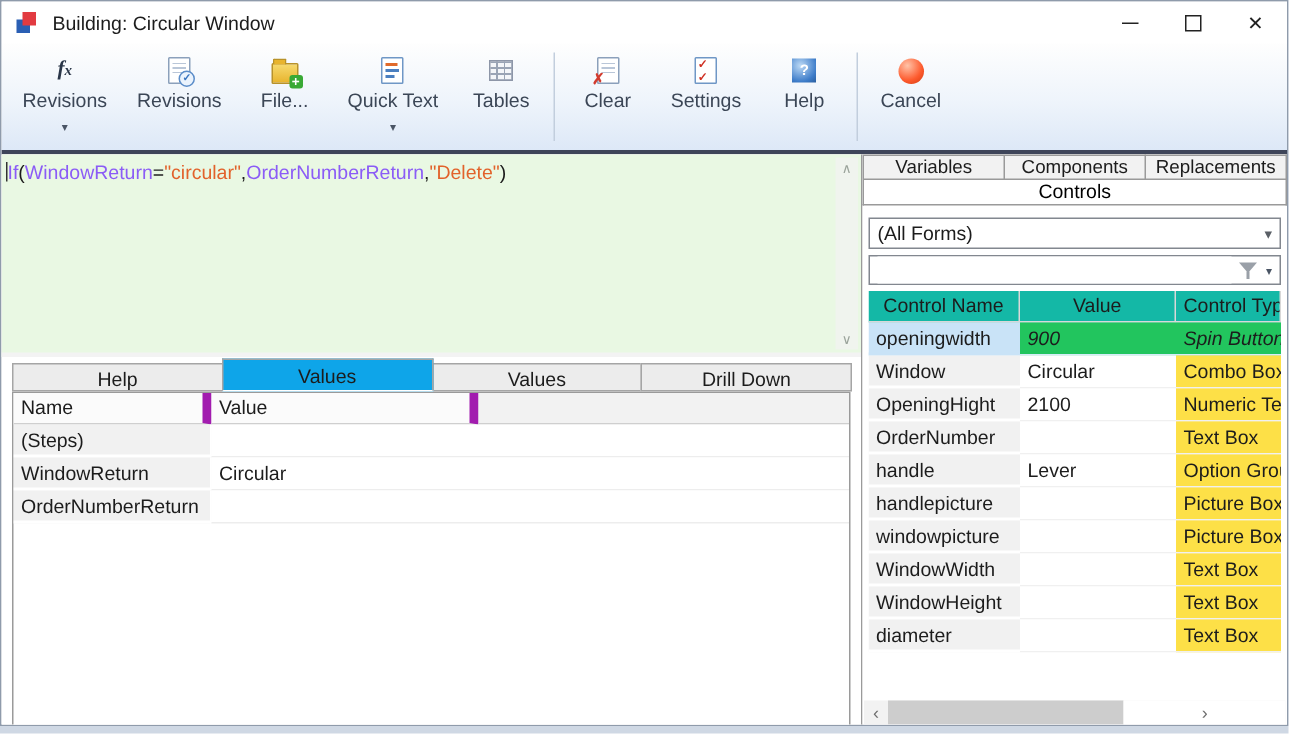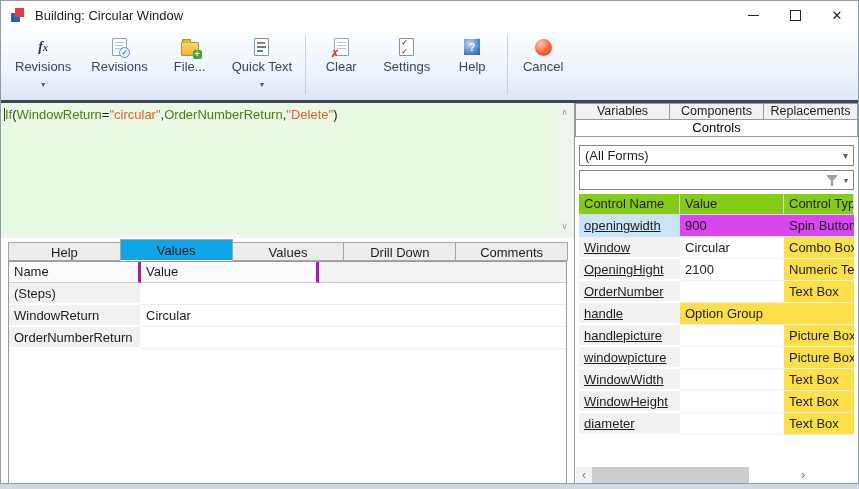--- a/index.html
+++ b/index.html
@@ -52,36 +52,36 @@
   .s-cancel{background:radial-gradient(circle at 35% 28%,#ffc3a8,#fd5a2d 60%,#cf3a10);}
 
   
   .main{display:flex;height:386px;background:#e9e9e9;}
   .left{width:574px;background:#fff;border-right:1px solid #9a9a9a;display:flex;flex-direction:column;box-sizing:border-box;}
   .right{flex:1;background:#fff;display:flex;flex-direction:column;position:relative;min-width:0;}
 
   
   .formula-area{position:relative;height:132px;background:#e9f8e3;border-bottom:3px solid #f3f3f3;}
   .formula-text{padding:4px 2px 0 3px;font-size:13px;color:#1a1a1a;white-space:nowrap;}
-  .tok.green{color:#4d7c0f;}
+  .tok.green{color:#8b5cf6;}
   .tok.string{color:#e2622b;}
   .tok.plain{color:#1a1a1a;}
   .caret{display:inline-block;width:1px;height:13px;background:#333;vertical-align:-2px;}
   .vscroll{position:absolute;top:2px;right:2px;bottom:2px;width:15px;background:#f0f4ee;display:flex;flex-direction:column;justify-content:space-between;align-items:center;}
   .vscroll .arr{color:#9aa39a;font-size:9px;padding:2px 0;}
 
   
   .ltabs{display:flex;align-items:flex-end;height:22px;padding:0 7px;margin-top:1px;}
   .ltab{flex:1;height:19px;line-height:19px;text-align:center;font-size:13px;color:#1c1c1c;background:#ececec;border:1px solid #a5a5a5;margin-right:-1px;box-sizing:border-box;}
   .ltab.sel{background:#0ea5e9;height:22px;line-height:22px;border-bottom:1px solid #fff;position:relative;z-index:2;}
 
   
   .vtable{flex:1;margin:0 7px 4px 7px;border:1px solid #9a9a9a;background:#fff;overflow:hidden;font-size:13px;color:#1c1c1c;}
   .vhead{display:flex;height:21px;background:#f2f2f2;}
-  .vhead .hc{box-sizing:border-box;padding:2px 5px;background:#fbfbfb;border-right:3px solid #a21caf;border-bottom:1px solid #cfcfcf;}
+  .vhead .hc{box-sizing:border-box;padding:2px 5px;background:#fbfbfb;border-right:6px solid #a21caf;border-bottom:1px solid #cfcfcf;}
   .vhead .hc.c1{width:132px;}
   .vhead .hc.c2{width:178px;}
   .vhead .hfill{flex:1;background:#f2f2f2;border-bottom:1px solid #cfcfcf;}
   .vrow{display:flex;height:22px;}
   .vrow .nc{width:132px;box-sizing:border-box;padding:3px 5px;background:#f1f1f1;border-bottom:2px solid #fff;border-right:1px solid #fff;}
   .vrow .vc{flex:1;box-sizing:border-box;padding:3px 5px;background:#fff;border-bottom:1px solid #ededed;}
 
   
   .rtabs1{display:flex;height:17px;font-size:12.5px;color:#1c1c1c;}
   .rtab{flex:1;background:#f2f2f2;border:1px solid #9a9a9a;border-left:none;text-align:center;line-height:15px;box-sizing:border-box;overflow:hidden;white-space:nowrap;}
@@ -92,31 +92,31 @@
   .combo .chev{margin-left:auto;color:#5a5f66;font-size:10px;}
   .filterbox{height:20px;border:1px solid #82878f;margin-top:4px;display:flex;align-items:center;justify-content:flex-end;padding:0 5px;gap:5px;background:#fff;box-sizing:border-box;}
   .filterbox input{border:none;outline:none;flex:1;height:16px;font-size:12px;min-width:0;}
   .funnel{position:relative;width:13px;height:11px;}
   .funnel:before{content:"";position:absolute;left:0;top:0;border-left:6px solid transparent;border-right:6px solid transparent;border-top:7px solid #9aa0a8;}
   .funnel:after{content:"";position:absolute;left:5px;top:6px;width:2px;height:5px;background:#9aa0a8;}
   .fchev{font-size:8px;color:#4a5565;}
 
   .ctable{margin-top:4px;font-size:13px;color:#1c1c1c;overflow:hidden;white-space:nowrap;}
   .chead{display:flex;height:21px;}
-  .chead .hc{box-sizing:border-box;padding:2px 5px;background:#84cc16;border-right:1px solid #d8d8d8;border-bottom:1px solid #d8d8d8;overflow:hidden;}
+  .chead .hc{box-sizing:border-box;padding:2px 5px;background:#14b8a6;border-right:1px solid #d8d8d8;border-bottom:1px solid #d8d8d8;overflow:hidden;text-align:center;}
   .chead .c1{width:101px;flex:0 0 auto;}
   .chead .c2{width:104px;flex:0 0 auto;}
   .chead .c3{flex:1;min-width:0;}
   .crow{display:flex;height:22px;}
   .crow>div{box-sizing:border-box;padding:3px 5px;overflow:hidden;}
-  .crow .cn{width:101px;flex:0 0 auto;background:#f1f1f1;border-bottom:2px solid #fff;text-decoration:underline;}
+  .crow .cn{width:101px;flex:0 0 auto;background:#f1f1f1;border-bottom:2px solid #fff;}
   .crow .cv{width:104px;flex:0 0 auto;background:#fff;border-bottom:1px solid #f0f0f0;}
   .crow .ct{flex:1;min-width:0;background:#fde047;border-bottom:1px solid #f0f0f0;}
   .crow.sel .cn{background:#c9e3f7;border-bottom-color:#c9e3f7;}
-  .crow.sel .cv,.crow.sel .ct{background:#d946ef;border-bottom-color:#d7ebfa;}
+  .crow.sel .cv,.crow.sel .ct{background:#22c55e;border-bottom-color:#d7ebfa;font-style:italic;}
 
   .hscroll{position:absolute;left:1px;right:1px;bottom:6px;height:16px;background:#f2f2f2;display:flex;align-items:center;}
   .hscroll .harr{width:16px;text-align:center;color:#6e6e6e;font-size:12px;line-height:16px;}
   .hthumb{height:16px;background:#cdcdcd;width:56%;}
   .hscroll .harr.right{margin-left:auto;}
 </style>
 </head>
 <body>
 
 <div class="window">
@@ -169,20 +169,26 @@
       <span class="ticon">
         <span class="doc qt">
             <span class="l1"></span>
             <span class="l2"></span>
             <span class="l3"></span>
           </span>
       </span>
       <span>Quick Text</span>
       <span class="darr">▾</span>
     </div>
+    <div class="tbtn">
+      <span class="ticon">
+          <span class="i-tables"></span>
+        </span>
+      <span>Tables</span>
+    </div>
     <div class="tsep"></div>
     <div class="tbtn">
       <span class="ticon">
         <span class="doc">
             <span class="lines"></span>
             <span class="badge b-x">✗</span>
           </span>
       </span>
       <span>Clear</span>
     </div>
@@ -218,21 +224,20 @@
           <span class="arr">∧</span>
           <span class="arr">∨</span>
         </div>
       </div>
 
       <div class="ltabs">
         <div class="ltab">Help</div>
         <div class="ltab sel">Values</div>
         <div class="ltab">Values</div>
         <div class="ltab">Drill Down</div>
-        <div class="ltab">Comments</div>
       </div>
 
       <div class="vtable">
         <div class="vhead">
           <div class="hc c1">Name</div>
           <div class="hc c2">Value</div>
           <div class="hfill"></div>
         </div>
         <div class="vrow">
           <div class="nc">(Steps)</div>
@@ -289,20 +294,21 @@
             <div class="cv">2100</div>
             <div class="ct">Numeric Text Box</div>
           </div>
           <div class="crow">
             <div class="cn">OrderNumber</div>
             <div class="cv"></div>
             <div class="ct">Text Box</div>
           </div>
           <div class="crow">
             <div class="cn">handle</div>
+            <div class="cv">Lever</div>
             <div class="ct">Option Group</div>
           </div>
           <div class="crow">
             <div class="cn">handlepicture</div>
             <div class="cv"></div>
             <div class="ct">Picture Box</div>
           </div>
           <div class="crow">
             <div class="cn">windowpicture</div>
             <div class="cv"></div>

